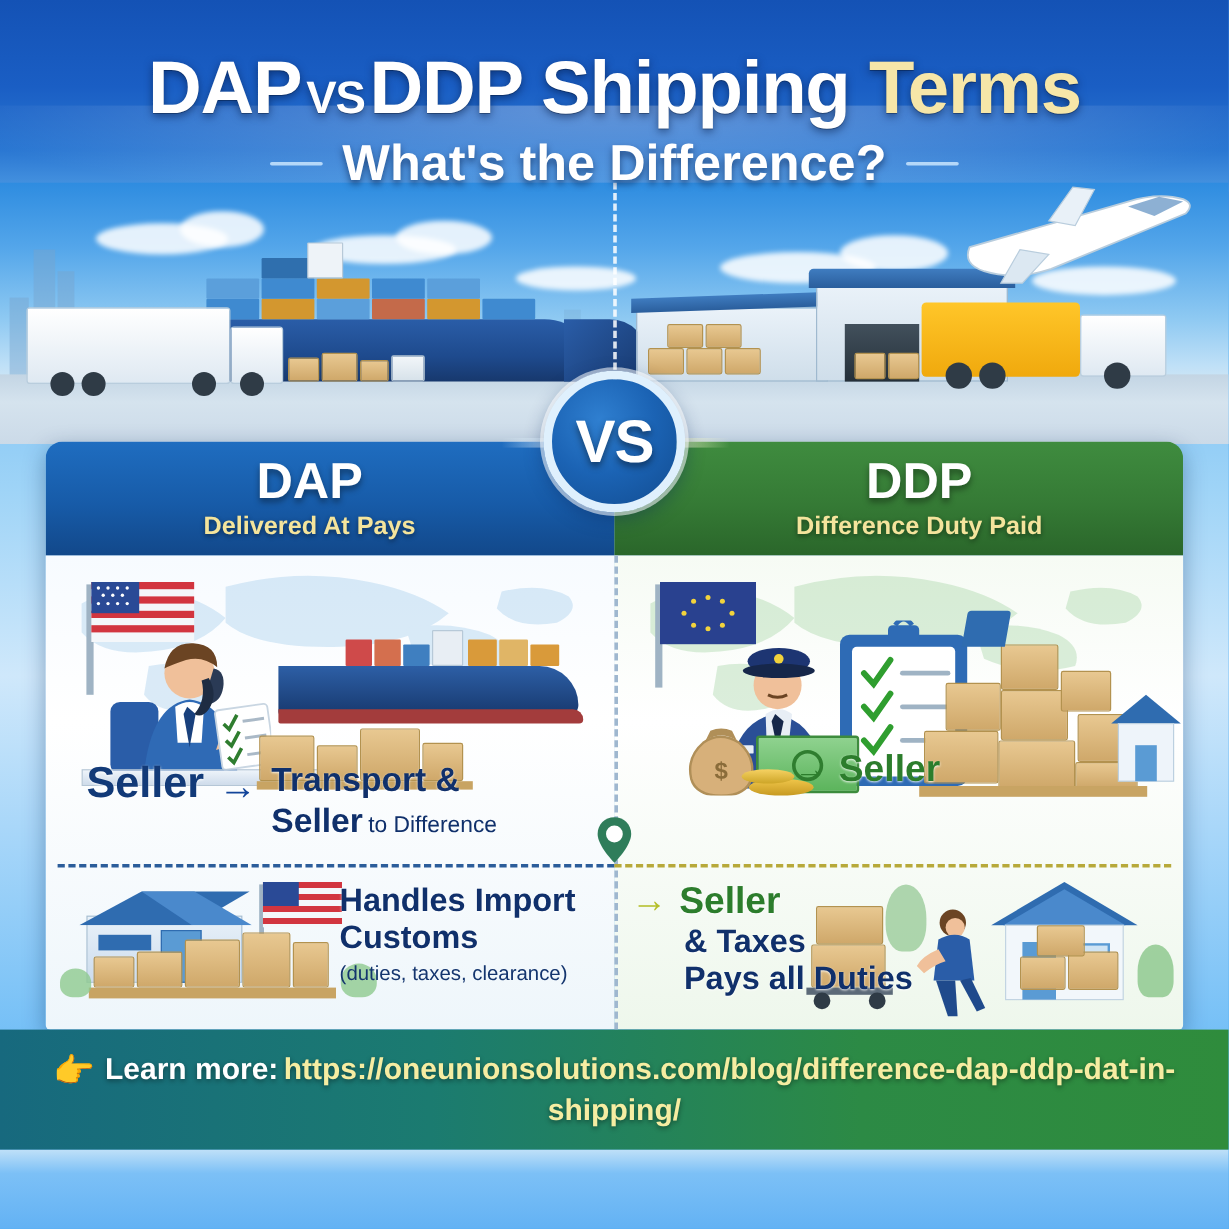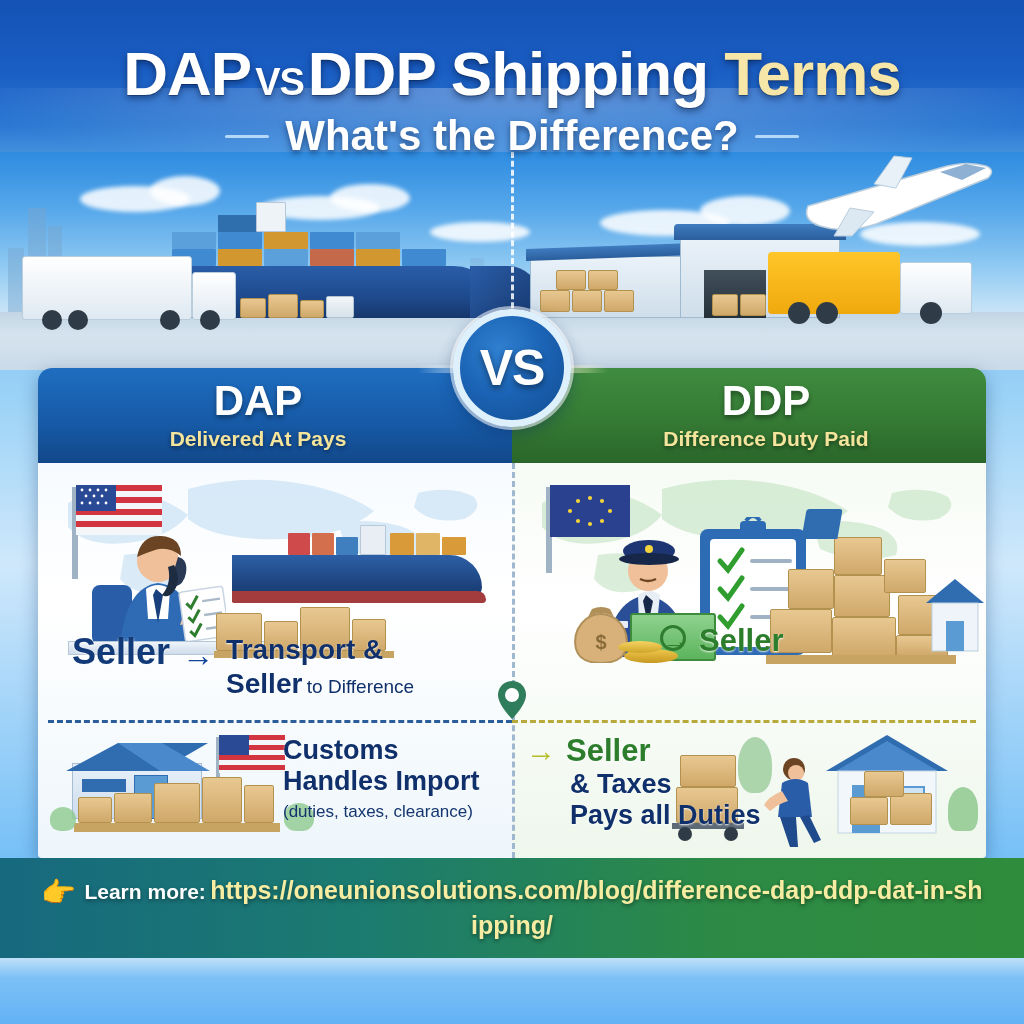--- a/index.html
+++ b/index.html
@@ -175,21 +175,21 @@
 
   
   .footer {
     position:absolute; left:0; top:858px; width:1024px; height:100px;
     background: linear-gradient(90deg,#17697e 0%,#1b7b70 35%,#2c8a45 70%,#2f8c3c 100%);
     display:flex; align-items:center; justify-content:center;
     padding: 0 40px;
     z-index: 5;
   }
   .footer-inner { text-align:center; line-height:1.25; }
-  .foot-lead { font-size:21px; font-weight:bold; color:#ffffff; text-shadow:0 2px 4px rgba(0,0,0,.4); }
+  .foot-lead { font-size:25px; font-weight:bold; color:#ffffff; text-shadow:0 2px 4px rgba(0,0,0,.4); }
   .foot-url { font-size:25px; font-weight:bold; color:#f6eda2; text-shadow:0 2px 4px rgba(0,0,0,.45); word-break: break-all; }
   .hand-icon { font-size:28px; margin-right:8px; vertical-align:-3px; }
 
   .bottom-strip {
     position:absolute; left:0; top:958px; width:1024px; height:66px;
     background: linear-gradient(180deg,#bfe0f8 0%,#7cc0f6 30%,#63b2f4 100%);
     z-index: 4;
   }
 </style>
 </head>
@@ -419,22 +419,22 @@
             <div class="pkg" style="left:76px;top:70px;width:38px;height:30px;"></div>
             <div class="pkg" style="left:116px;top:60px;width:46px;height:40px;"></div>
             <div class="pkg" style="left:164px;top:54px;width:40px;height:46px;"></div>
             <div class="pkg" style="left:206px;top:62px;width:30px;height:38px;"></div>
             <div style="position:absolute;left:36px;top:100px;width:206px;height:9px;background:#c8a463;"></div>
             <div style="position:absolute;left:12px;top:84px;width:26px;height:24px;background:#8fc98f;border-radius:50% 50% 40% 40%;opacity:.8;"></div>
             <div style="position:absolute;left:246px;top:80px;width:30px;height:28px;background:#8fc98f;border-radius:50% 50% 40% 40%;opacity:.8;"></div>
           </div>
 
           <div class="txt-block" style="left:245px;top:12px;">
+            <div class="t-navy-big">Handles Import</div>
             <div class="t-navy-big">Customs</div>
-            <div class="t-navy-big">Handles Import</div>
             <div class="t-small" style="margin-top:4px;">(duties, taxes, clearance)</div>
           </div>
         </div>
       </div>
 
       <div class="col col-right">
 
         <div class="row row-top">
           <div class="scene">
             <svg class="worldmap" viewBox="0 0 474 160" preserveAspectRatio="none">

